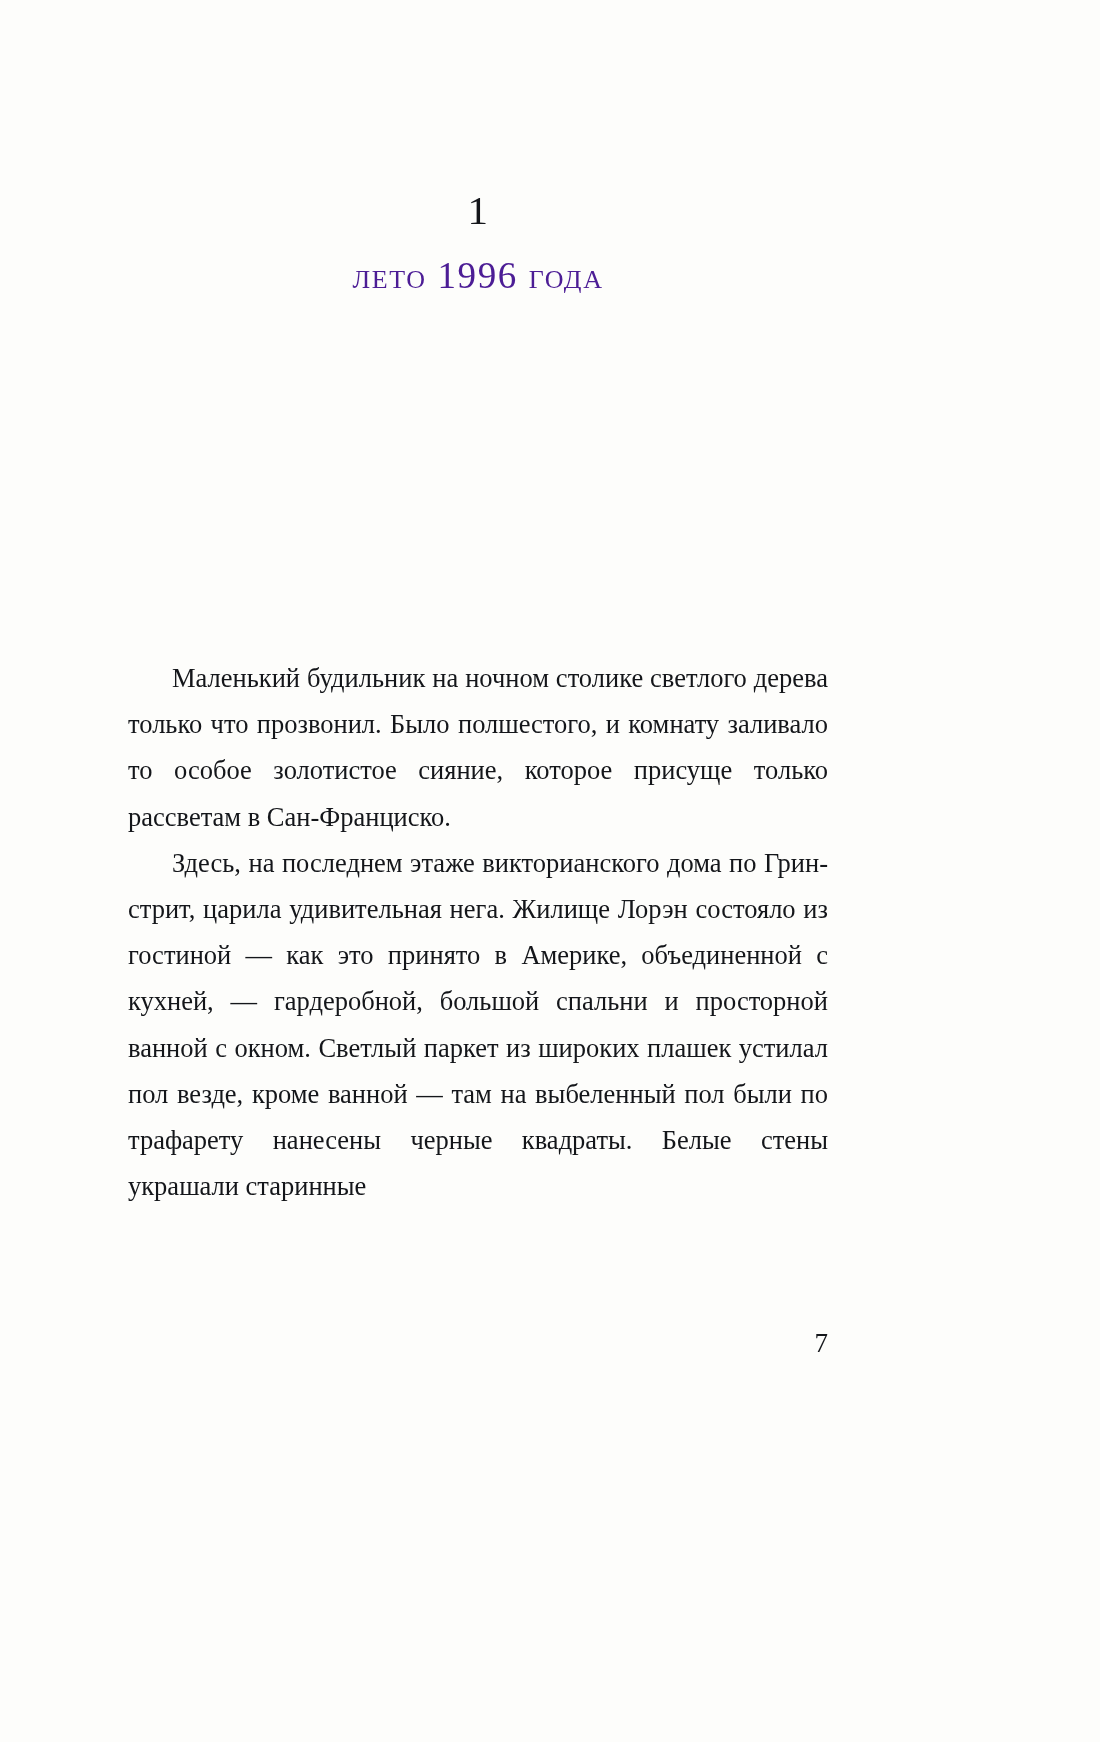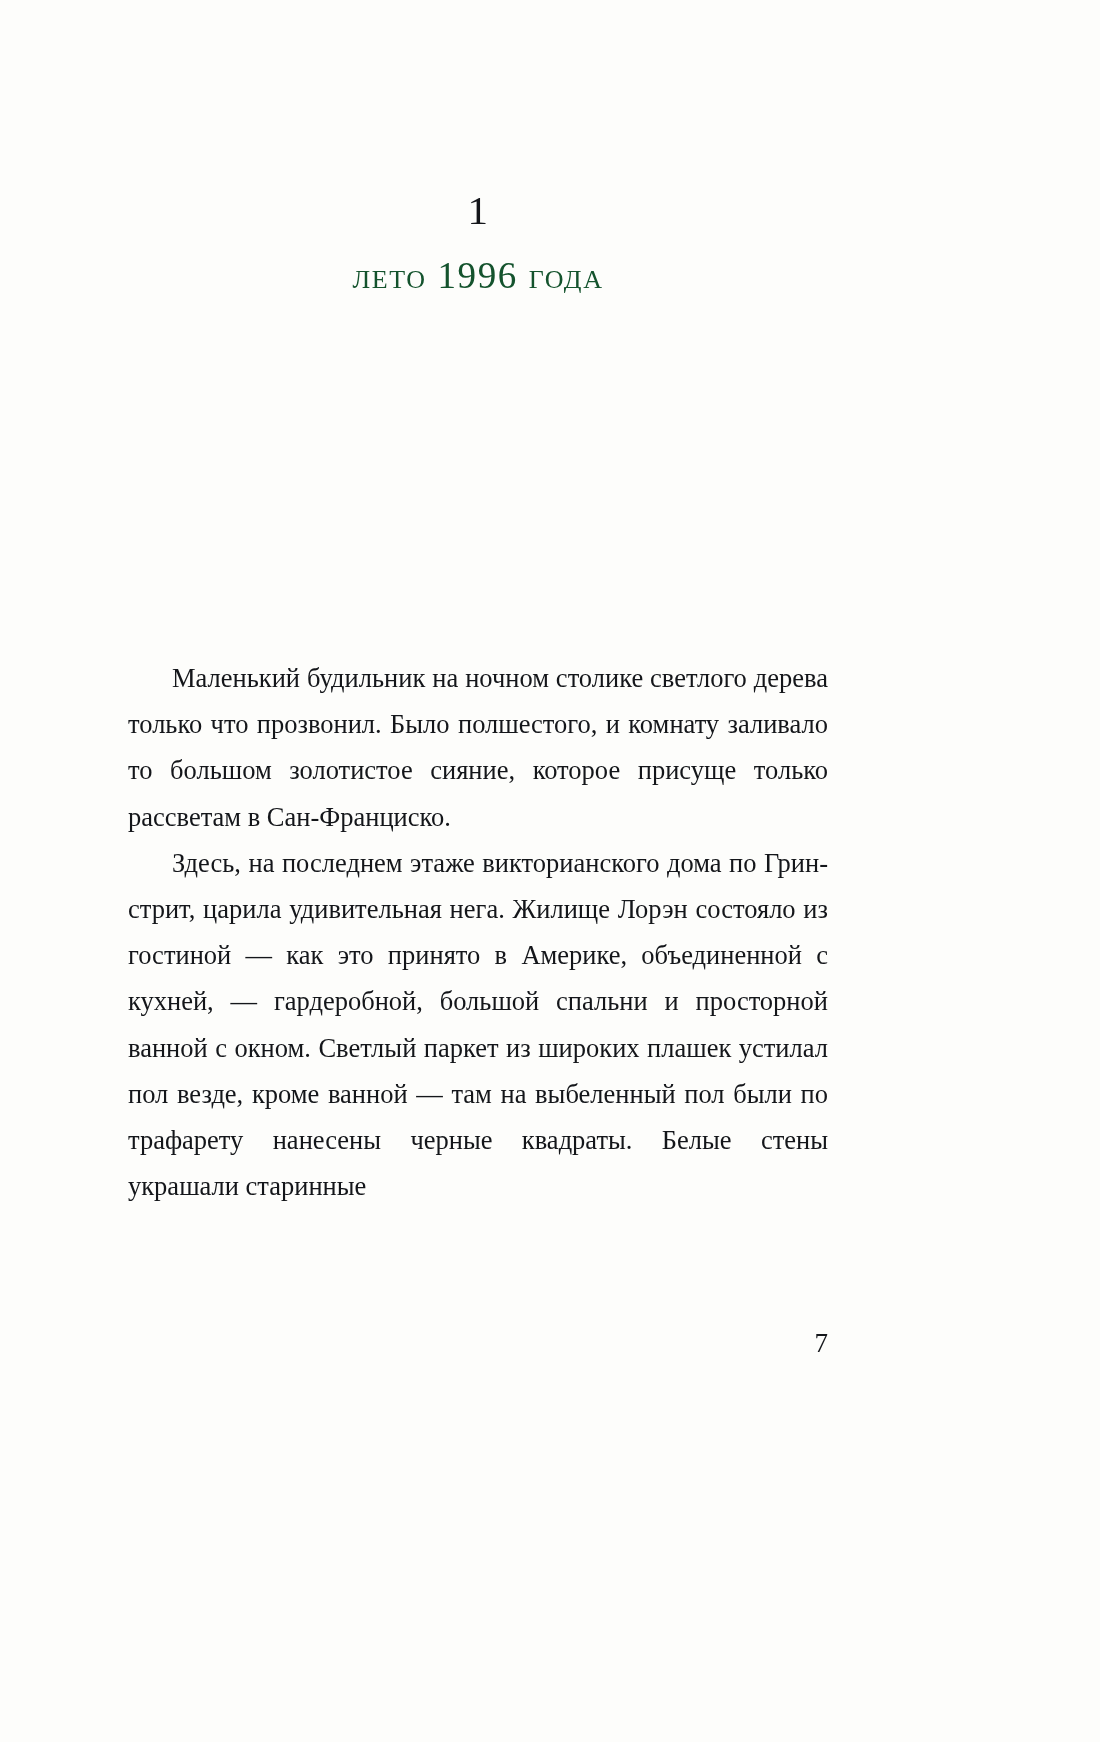--- a/index.html
+++ b/index.html
@@ -44,21 +44,21 @@
     line-height: 1;
     font-weight: 400;
     color: #14161a;
     letter-spacing: 0.5px;
   }
   .chapter-title {
     margin-top: 25px;
     font-size: 37px;
     line-height: 1.1;
     font-weight: 400;
-    color: #14532d;
+    color: #4c1d95;
     font-variant: small-caps;
     text-transform: lowercase;
     letter-spacing: 1.6px;
     white-space: pre;
   }
 
   
   .body-copy {
     position: absolute;
     left: 0;
@@ -93,20 +93,20 @@
 
 <div class="page">
   <div class="content">
 
     <div class="chapter-head">
       <div class="chapter-number">1</div>
       <div class="chapter-title">Лето 1996 года</div>
     </div>
 
     <div class="body-copy">
-      <p>Маленький будильник на ночном столике светлого дерева только что прозвонил. Было полшестого, и комнату заливало то большом золотистое сияние, которое присуще только рассветам в Сан-Франциско.</p>
+      <p>Маленький будильник на ночном столике светлого дерева только что прозвонил. Было полшестого, и комнату заливало то особое золотистое сияние, которое присуще только рассветам в Сан-Франциско.</p>
       <p>Здесь, на последнем этаже викторианского дома по Грин-стрит, царила удивительная нега. Жилище Лорэн состояло из гостиной — как это принято в Америке, объединенной с кухней, — гардеробной, большой спальни и просторной ванной с окном. Светлый паркет из широких плашек устилал пол везде, кроме ванной — там на выбеленный пол были по трафарету нанесены черные квадраты. Белые стены украшали старинные</p>
     </div>
 
     <div class="folio">7</div>
 
   </div>
 </div>
 
 </body></html>

